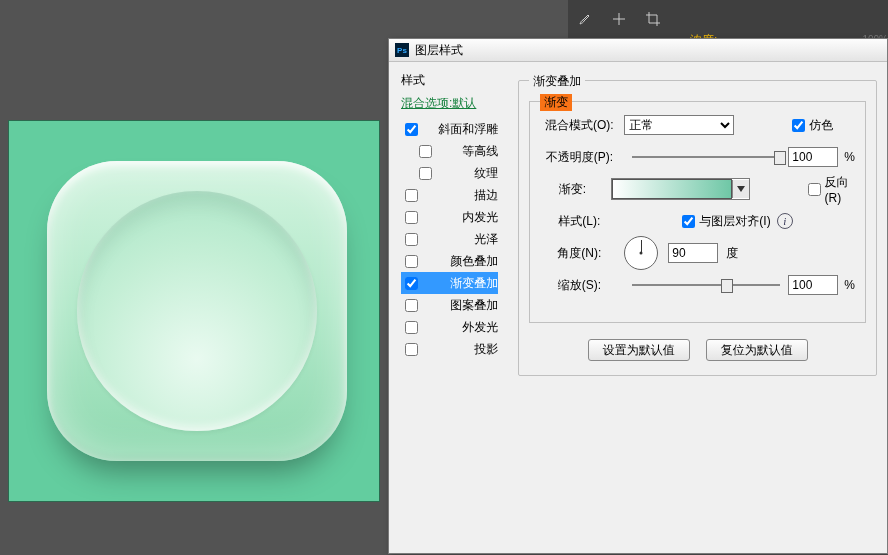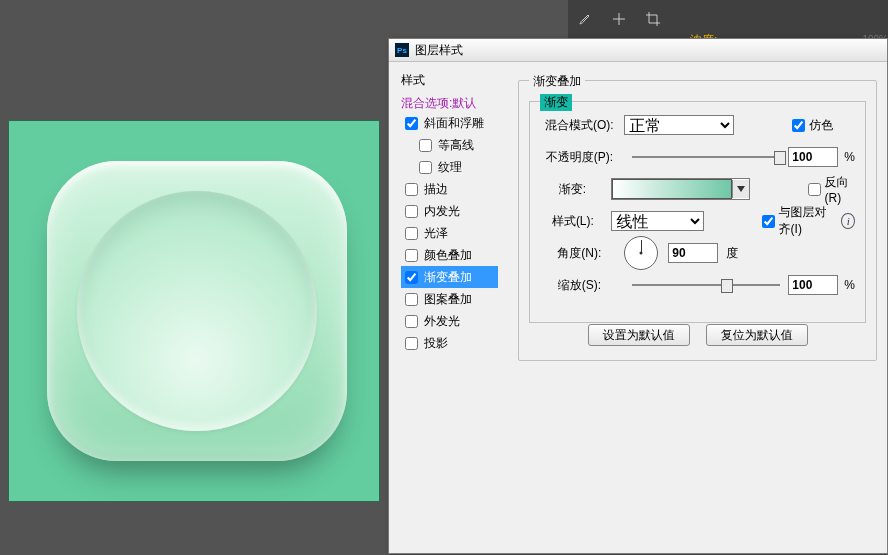--- a/index.html
+++ b/index.html
@@ -20,54 +20,54 @@
 
   
   .dialog { position: absolute; left: 388px; top: 38px; width: 498px; height: 514px; background: #f0f0f0; border: 1px solid #7a7a7a; box-shadow: 2px 2px 6px rgba(0,0,0,0.3); }
   .dlg-title { height: 22px; background: linear-gradient(#fdfdfd,#e4e4e4); border-bottom: 1px solid #c0c0c0; display: flex; align-items: center; padding: 0 6px; }
   .dlg-title .ps { width: 14px; height: 14px; background: #001e36; color: #31a8ff; font-size: 8px; font-weight: bold; display: flex; align-items: center; justify-content: center; border-radius: 0; margin-right: 6px; }
   .dlg-body { display: flex; height: calc(100% - 22px); }
 
   
   .style-list { width: 100px; padding: 10px 0 0 12px; }
   .style-header { margin-bottom: 6px; }
-  .blend-default { color: #a21caf; cursor: pointer; }
+  .blend-default { margin-bottom: 6px; text-decoration: underline; color: #15803d; cursor: pointer; }
   .fx-items { border: none; }
-  .fx-item { display: flex; align-items: center; height: 22px; padding-left: 4px; cursor: default; }
+  .fx-item { display: flex; align-items: center; height: 22px; padding-left: 4px; cursor: default; justify-content: space-between; }
   .fx-item.indent { padding-left: 18px; }
   .fx-item input[type=checkbox] { margin: 0 6px 0 0; width: 13px; height: 13px; }
   .fx-item.sel { background: #3399ff; color: #fff; }
 
   
   .right-panel { flex: 1; padding: 10px 10px 0 20px; position: relative; }
   .group-box { border: 1px solid #c0c0c0; border-radius: 2px; padding: 14px 10px 14px 10px; margin-top: 8px; position: relative; }
   .group-title { position: absolute; top: -8px; left: 10px; background: #f0f0f0; padding: 0 4px; }
   .inner-group { border: 1px solid #c0c0c0; padding: 12px 10px 16px 10px; position: relative; margin-top: 6px; }
-  .inner-group-title { position: absolute; top: -8px; left: 10px; background: #14b8a6; padding: 0 4px; }
+  .inner-group-title { position: absolute; top: -8px; left: 10px; background: #f97316; padding: 0 4px; }
 
   .row { display: flex; align-items: center; margin-bottom: 10px; height: 22px; }
   .row-label { width: 78px; text-align: center; padding-right: 6px; }
-  select { height: 20px; font-size: 16px; border: 1px solid #7a7a7a; background: #fff; }
+  select { height: 20px; font-size: 12px; border: 1px solid #7a7a7a; background: #fff; }
   .combo-wide { width: 110px; }
   .chk { display: flex; align-items: center; margin-left: 10px; padding-left: 48px; }
   .chk input { margin: 0 4px 0 0; }
 
   .slider-rail { position: relative; height: 2px; background: #888; flex: 1; margin: 0 8px; max-width: 150px; }
   .slider-thumb { position: absolute; top: -5px; width: 10px; height: 12px; background: #ececec; border: 1px solid #666; }
-  .num-input { width: 42px; height: 18px; border: 1px solid #7a7a7a; padding: 0 3px; font-size: 12px; text-align: left; background: #fff; font-weight: bold; }
+  .num-input { width: 42px; height: 18px; border: 1px solid #7a7a7a; padding: 0 3px; font-size: 12px; text-align: left; background: #fff; }
 
   .grad-swatch { width: 118px; height: 18px; border: 1px solid #555; background: linear-gradient(90deg, #ffffff 0%, #6fc7a6 100%); display: inline-block; }
   .grad-wrap { display: flex; align-items: center; border: 1px solid #7a7a7a; height: 20px; background: #fff; }
   .grad-dd { width: 16px; height: 18px; border-left: 1px solid #888; display: flex; align-items: center; justify-content: center; background: #e8e8e8; }
 
   .angle-dial { width: 32px; height: 32px; border: 1px solid #666; border-radius: 50%; background: #fff; position: relative; margin-right: 10px; }
   .angle-dial::after { content: ""; position: absolute; left: 50%; bottom: 50%; width: 1px; height: 13px; background: #333; transform-origin: bottom center; transform: rotate(0deg); }
   .angle-dial .center-dot { position: absolute; left: 50%; top: 50%; width: 3px; height: 3px; background: #333; border-radius: 50%; transform: translate(-50%,-50%); }
 
-  .btn-row { display: flex; gap: 16px; justify-content: center; margin-top: 1px; }
+  .btn-row { display: flex; gap: 16px; justify-content: center; margin-top: 16px; }
   .btn { height: 22px; padding: 0 14px; border: 1px solid #888; background: linear-gradient(#fdfdfd,#e5e5e5); border-radius: 3px; cursor: pointer; font-size: 12px; }
 
   .info-ico { display: inline-flex; width: 14px; height: 14px; border: 1px solid #556; color: #335; border-radius: 50%; align-items: center; justify-content: center; font-style: italic; font-family: serif; font-size: 11px; margin-left: 6px; }
 </style>
 </head>
 <body>
 
 <div class="toolbar-dark">
   <span class="tool-icon">
     <svg width="16" height="16" viewBox="0 0 16 16">
@@ -191,23 +191,20 @@
               </span>
             </span>
             <label class="chk">
               <input type="checkbox" id="chk-rev" style="">
               <span>反向(R)</span>
             </label>
           </div>
 
           <div class="row">
             <span class="row-label">样式(L):</span>
-            <select class="combo-wide">
-              <option>线性</option>
-            </select>
             <label class="chk">
               <input type="checkbox" id="chk-align" checked="" style="">
               <span>与图层对齐(I)</span>
             </label>
             <span class="info-ico">i</span>
           </div>
 
           <div class="row">
             <span class="row-label">角度(N):</span>
             <span class="angle-dial">

